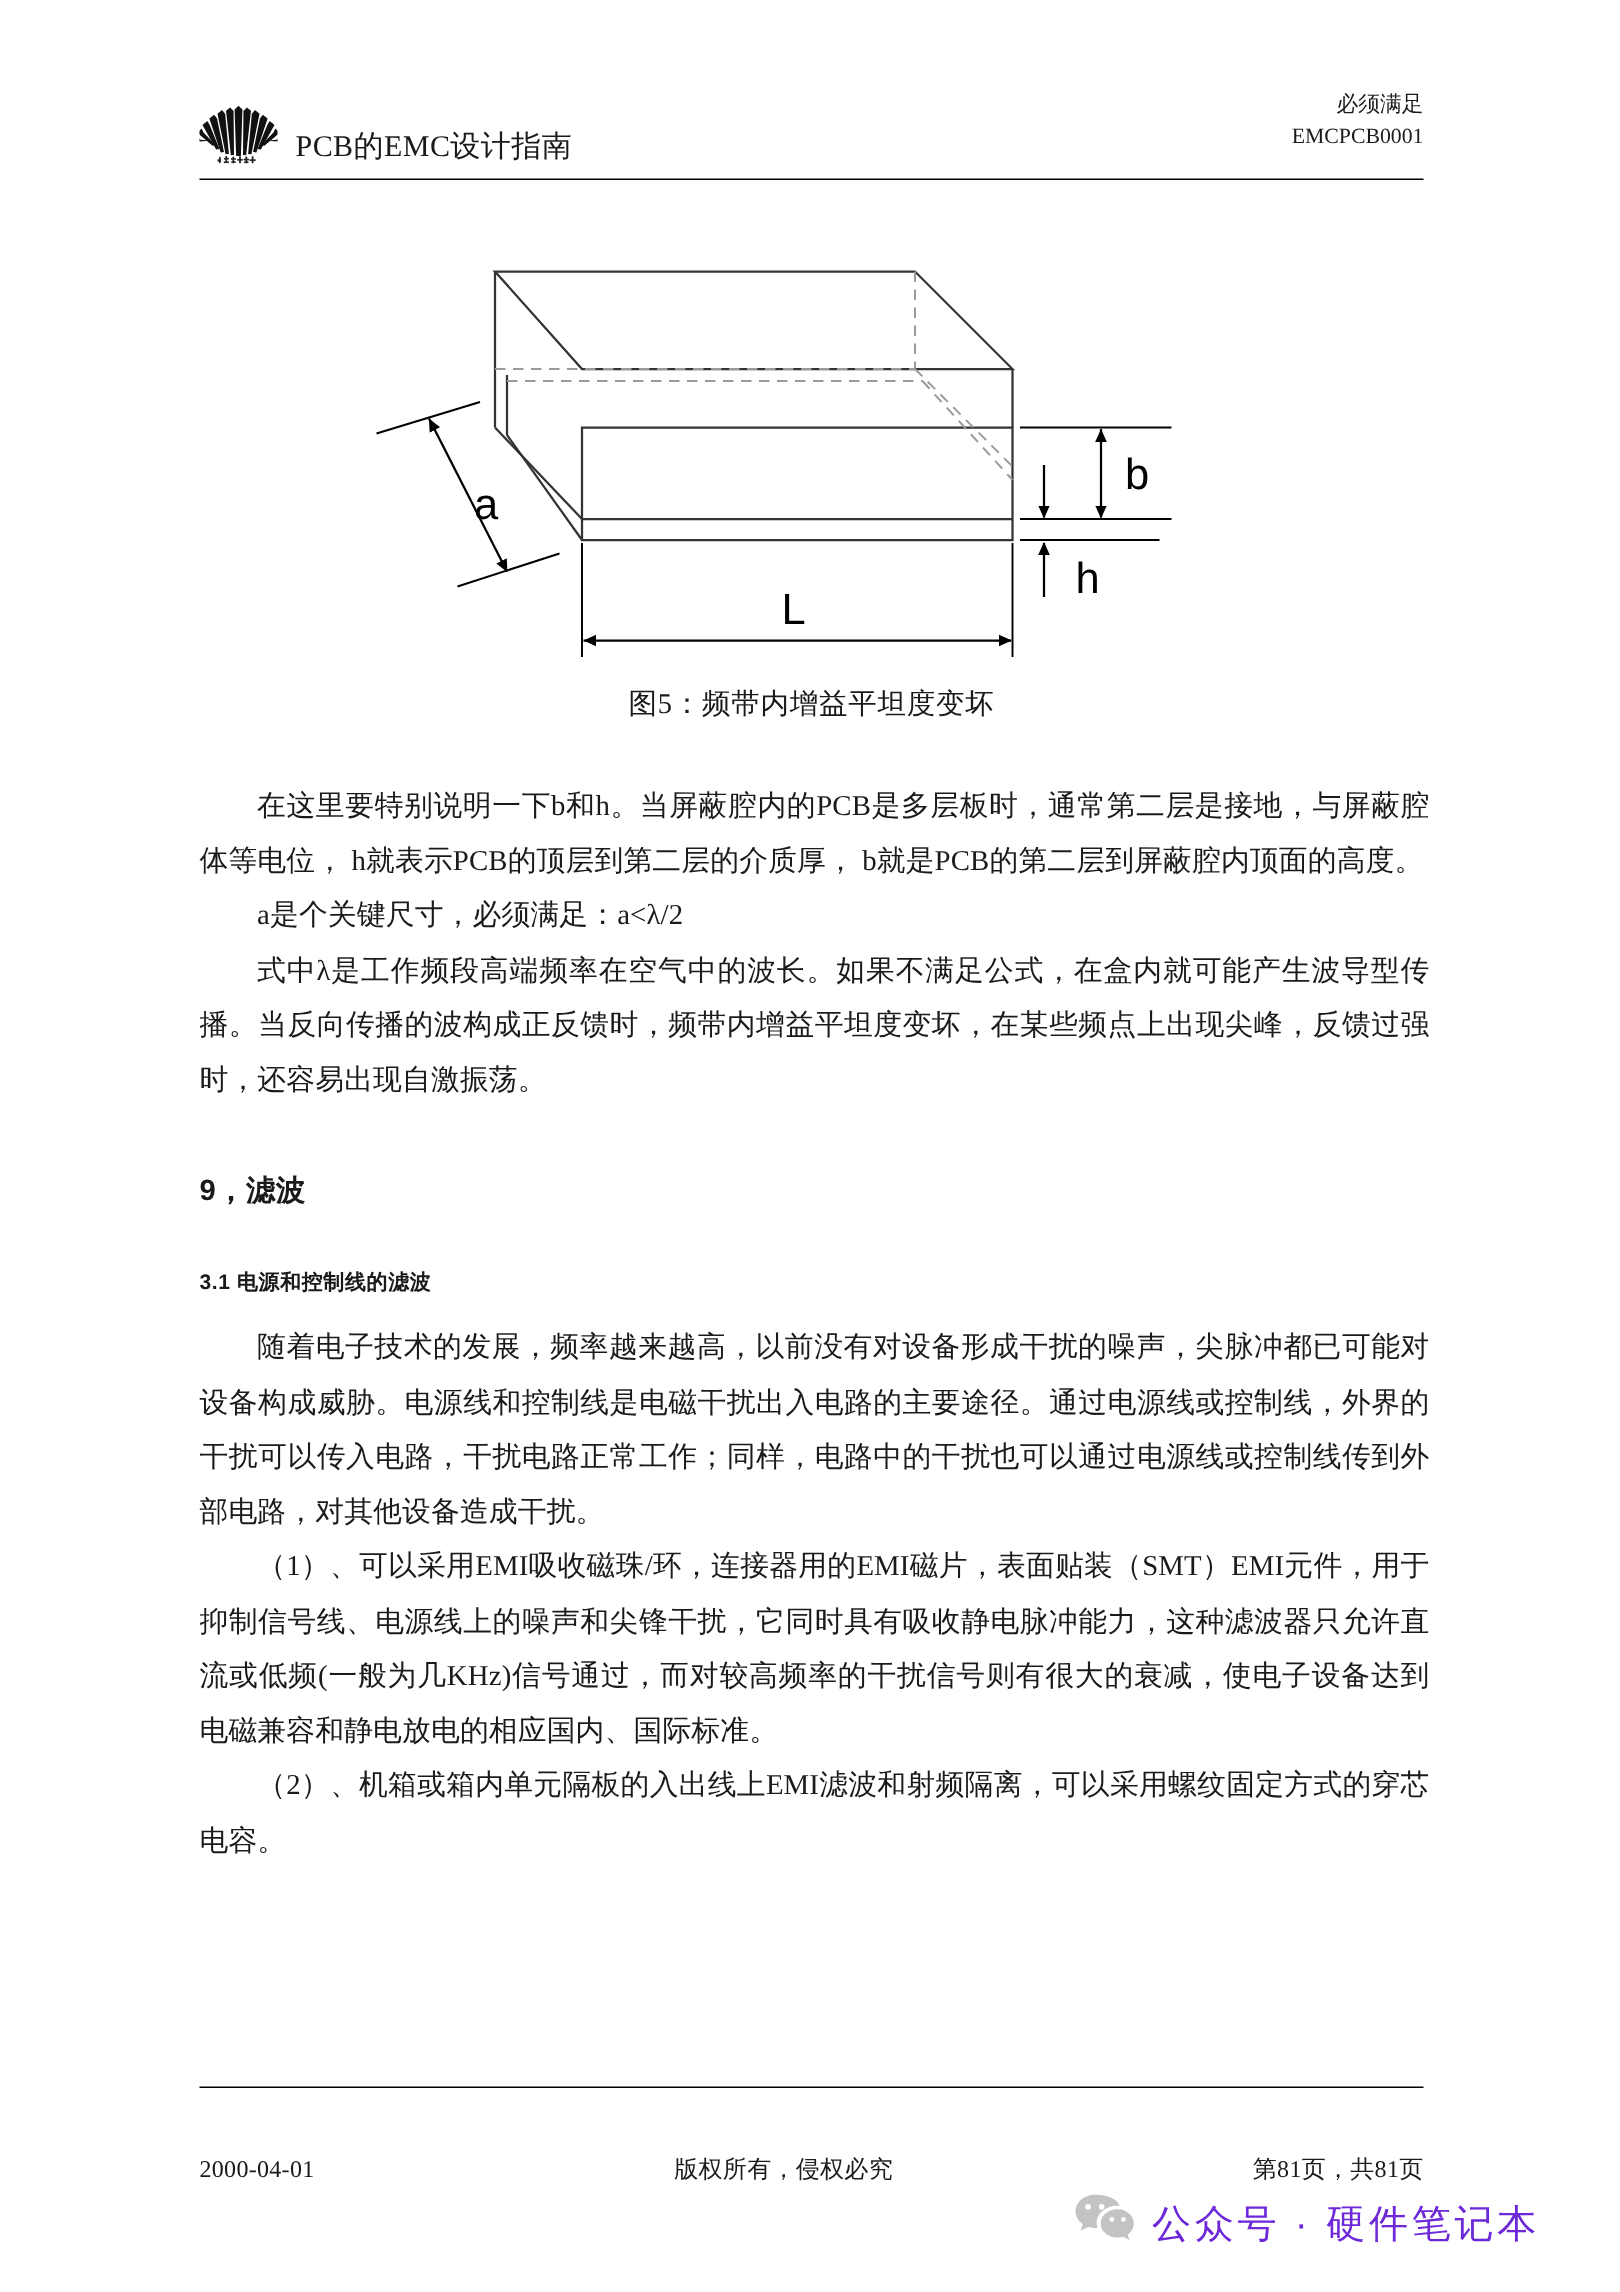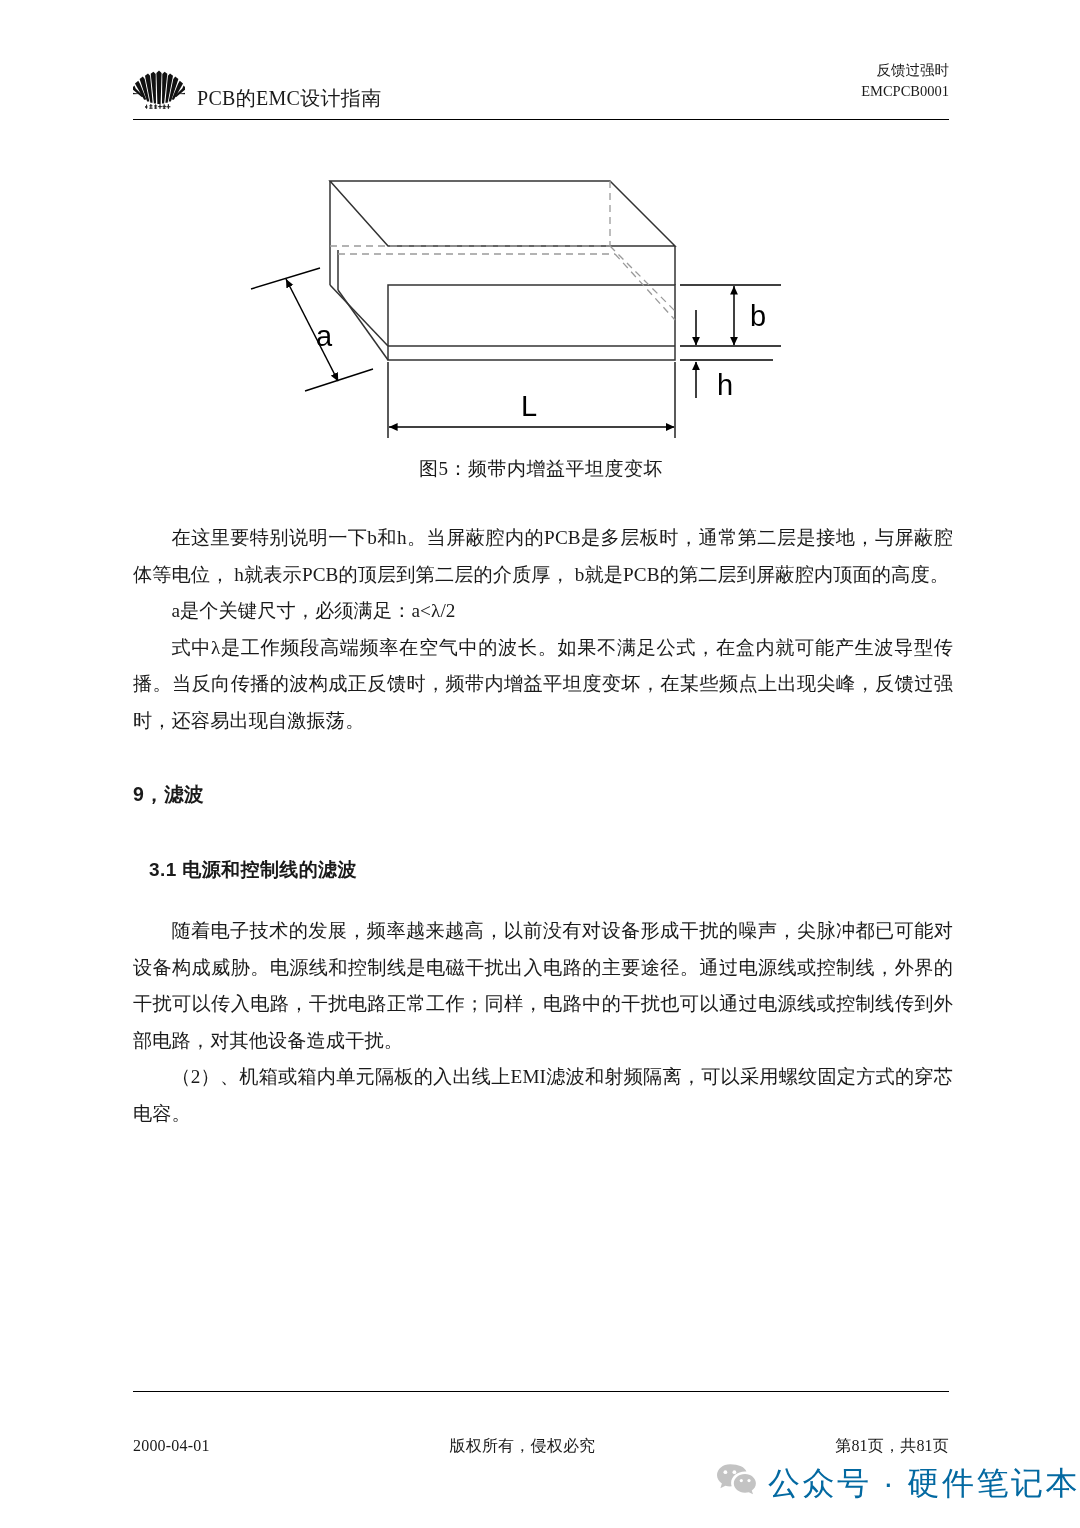--- a/index.html
+++ b/index.html
@@ -112,22 +112,22 @@
 
   h2.sec {
     margin: 0;
     font-size: 19.5px;
     font-weight: bold;
     font-family: "Liberation Sans", "DejaVu Sans", sans-serif;
     line-height: 34px;
     letter-spacing: 0.4px;
   }
   h3.subsec {
-    margin: 16px;
-    font-size: 19px;
+    margin: 0;
+    font-size: 14px;
     font-weight: bold;
     font-family: "Liberation Sans", "DejaVu Sans", sans-serif;
     line-height: 34px;
     letter-spacing: 0.4px;
   }
   .gap-lg { height: 38px; }
   .gap-md { height: 26px; }
   .gap-sm { height: 10px; }
 
   
@@ -154,23 +154,23 @@
   .footer .right { text-align: center; white-space: nowrap; }
   .footer .left { white-space: nowrap; }
 
   
   .watermark {
     position: absolute;
     left: 716px;
     top: 1462px;
     display: flex;
     align-items: center;
-    color: #0369a1;
+    color: #6d28d9;
     font-family: "Liberation Sans", "DejaVu Sans", sans-serif;
-    font-size: 32px;
+    font-size: 26px;
     letter-spacing: 2.5px;
     white-space: nowrap;
   }
   .watermark .wechat-icon {
     margin-right: 12px;
     display: block;
   }
 </style>
 </head>
 <body>
@@ -217,21 +217,21 @@
             <rect x="29.8" y="47.6" width="2.8" height="1.1"></rect>
             <rect x="34.8" y="44.2" width="1.2" height="4.6"></rect>
             <rect x="33.4" y="46.2" width="4.0" height="1.1"></rect>
           </g>
         </svg>
       </div>
       <div class="doc-title">PCB的EMC设计指南</div>
     </div>
 
     <div class="header-right">
-      <div>反馈过强时</div>
+      <div>必须满足</div>
       <div>EMCPCB0001</div>
     </div>
   </div>
   <div class="header-rule"></div>
 
   <div class="figure-wrap">
     <svg width="816" height="300" viewBox="0 0 816 300" aria-hidden="true">
       <defs>
         <marker id="arrHead" markerWidth="9" markerHeight="9" refX="8" refY="4.5" orient="auto" markerUnits="userSpaceOnUse">
           <path d="M0,0.6 L8.6,4.5 L0,8.4 Z" fill="#000"></path>
@@ -314,20 +314,21 @@
     <h2 class="sec">9，滤波</h2>
 
     <div class="gap-md"></div>
 
     <h3 class="subsec">3.1  电源和控制线的滤波</h3>
 
     <div class="gap-sm"></div>
 
     <p class="para">随着电子技术的发展，频率越来越高，以前没有对设备形成干扰的噪声，尖脉冲都已可能对设备构成威胁。电源线和控制线是电磁干扰出入电路的主要途径。通过电源线或控制线，外界的干扰可以传入电路，干扰电路正常工作；同样，电路中的干扰也可以通过电源线或控制线传到外部电路，对其他设备造成干扰。</p>
 
+    <p class="para">（1）、可以采用EMI吸收磁珠/环，连接器用的EMI磁片，表面贴装（SMT）EMI元件，用于抑制信号线、电源线上的噪声和尖锋干扰，它同时具有吸收静电脉冲能力，这种滤波器只允许直流或低频(一般为几KHz)信号通过，而对较高频率的干扰信号则有很大的衰减，使电子设备达到电磁兼容和静电放电的相应国内、国际标准。</p>
 
     <p class="para">（2）、机箱或箱内单元隔板的入出线上EMI滤波和射频隔离，可以采用螺纹固定方式的穿芯电容。</p>
   </div>
 
   <div class="footer-rule"></div>
   <div class="footer">
     <div class="left">2000-04-01</div>
     <div class="mid">版权所有，侵权必究</div>
     <div class="right">第81页，共81页</div>
   </div>

